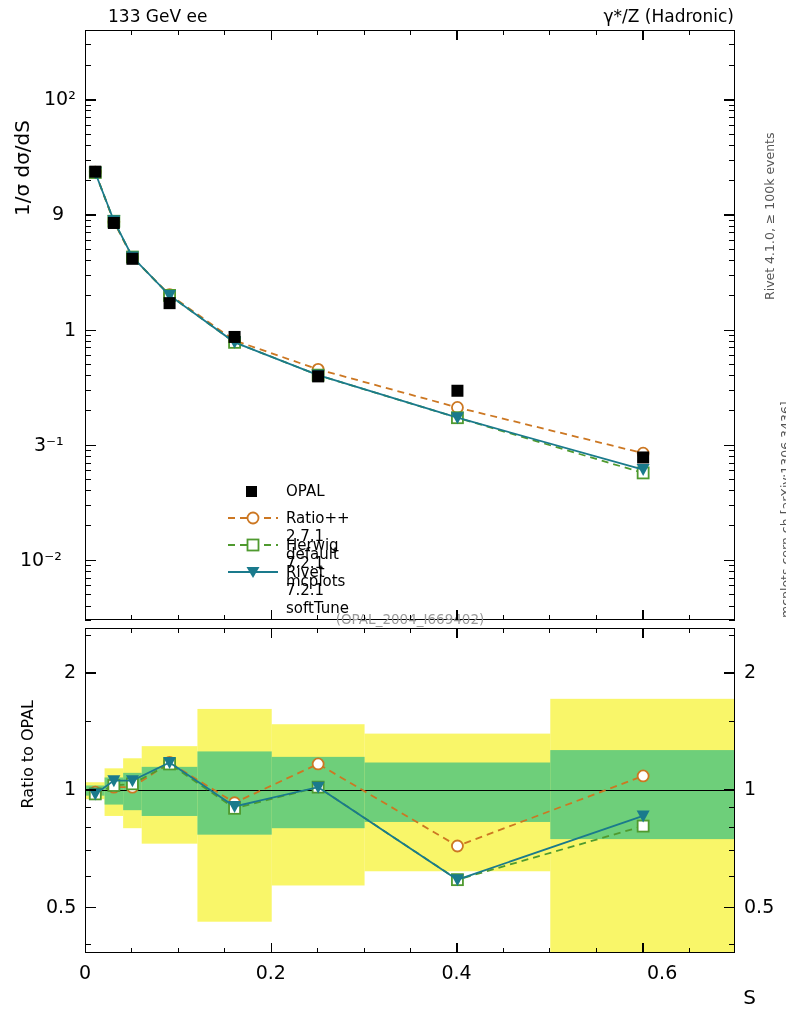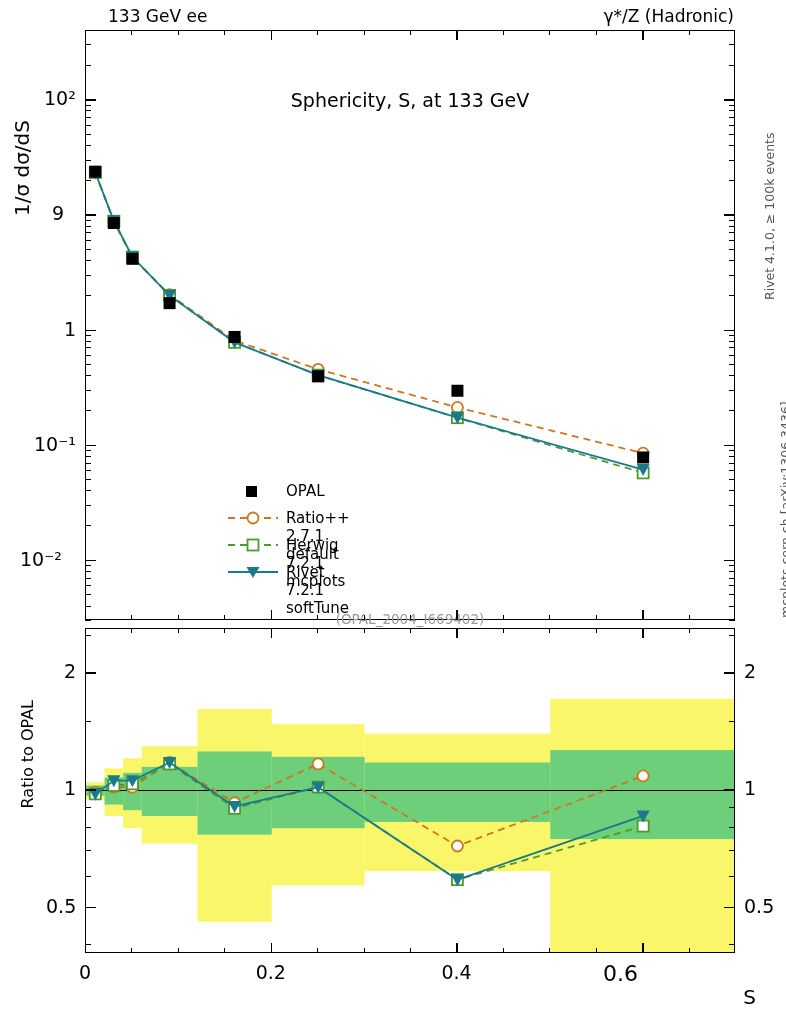--- a/index.html
+++ b/index.html
@@ -119,21 +119,20 @@
   <div class="txt hdr-right">γ*/Z (Hadronic)</div>
 
   <div class="rot" style="left:762px; top:300px;">Rivet 4.1.0, ≥ 100k events</div>
   <div class="rot" style="left:778px; top:618px;">mcplots.cern.ch [arXiv:1306.3436]</div>
 
   <div id="ylabel-main">1/σ  dσ/dS</div>
   <div id="ylabel-ratio">Ratio to OPAL</div>
   <div id="xlabel">S</div>
 
   <div id="main-frame">
-    <div id="plot-title">Sphericity, S, at 133 GeV</div>
     <div id="watermark">(OPAL_2004_I669402)</div>
     <svg id="main-svg" width="650" height="590">
         <polyline points="9.285714285714286,141.08168455856753 27.857142857142858,190.8258163808066 46.42857142857144,226.6308078562917 83.57142857142858,263.66766244602655 148.57142857142858,309.4798403437634 232.14285714285714,338.3822448069028 371.4285714285715,376.40970998415474 557.1428571428572,422.22188788189163" fill="none" stroke="#cc7722" stroke-width="1.8" stroke-dasharray="7,5"></polyline>
         <circle cx="9.285714285714286" cy="141.08168455856753" r="5.5" fill="#ffffff" stroke="#cc7722" stroke-width="1.8"></circle>
         <circle cx="27.857142857142858" cy="190.8258163808066" r="5.5" fill="#ffffff" stroke="#cc7722" stroke-width="1.8"></circle>
         <circle cx="46.42857142857144" cy="226.6308078562917" r="5.5" fill="#ffffff" stroke="#cc7722" stroke-width="1.8"></circle>
         <circle cx="83.57142857142858" cy="263.66766244602655" r="5.5" fill="#ffffff" stroke="#cc7722" stroke-width="1.8"></circle>
         <circle cx="148.57142857142858" cy="309.4798403437634" r="5.5" fill="#ffffff" stroke="#cc7722" stroke-width="1.8"></circle>
         <circle cx="232.14285714285714" cy="338.3822448069028" r="5.5" fill="#ffffff" stroke="#cc7722" stroke-width="1.8"></circle>
         <circle cx="371.4285714285715" cy="376.40970998415474" r="5.5" fill="#ffffff" stroke="#cc7722" stroke-width="1.8"></circle>
@@ -245,21 +244,21 @@
         <polygon points="550.6428571428572,181.46869924852317 563.6428571428572,181.46869924852317 557.1428571428572,193.46869924852317" fill="#1a7a8c"></polygon>
       </svg>
   </div>
 
   <div id="tick-layer">
       <div class="tick" style="left: 85px; top: 559.804px; width: 11px; height: 1.4px;"></div>
       <div class="tick" style="left: 724px; top: 559.804px; width: 11px; height: 1.4px;"></div>
       <div class="ticklabel" style="top: 547.804px; font-size: 19px; left: 20px;">10⁻²</div>
       <div class="tick" style="left: 85px; top: 444.681px; width: 11px; height: 1.4px;"></div>
       <div class="tick" style="left: 724px; top: 444.681px; width: 11px; height: 1.4px;"></div>
-      <div class="ticklabel" style="top: 432.681px; font-size: 19px; left: 34px;">10⁻¹</div>
+      <div class="ticklabel" style="top: 432.681px; font-size: 19px; left: 34px;">3⁻¹</div>
       <div class="tick" style="left: 85px; top: 329.558px; width: 11px; height: 1.4px;"></div>
       <div class="tick" style="left: 724px; top: 329.558px; width: 11px; height: 1.4px;"></div>
       <div class="ticklabel" style="top: 317.558px; font-size: 19px; left: 64px;">1</div>
       <div class="tick" style="left: 85px; top: 214.434px; width: 11px; height: 1.4px;"></div>
       <div class="tick" style="left: 724px; top: 214.434px; width: 11px; height: 1.4px;"></div>
       <div class="ticklabel" style="top: 202.434px; font-size: 19px; left: 52px;">9</div>
       <div class="tick" style="left: 85px; top: 99.3111px; width: 11px; height: 1.4px;"></div>
       <div class="tick" style="left: 724px; top: 99.3111px; width: 11px; height: 1.4px;"></div>
       <div class="ticklabel" style="top: 87.3111px; font-size: 19px; left: 44px;">10²</div>
       <div class="tick" style="left: 85px; top: 620px; width: 6px; height: 1px;"></div>
@@ -410,21 +409,21 @@
       <div class="tick" style="left: 85px; top: 943px; width: 1.4px; height: 10px;"></div>
       <div class="ticklabel" style="top: 961px; font-size: 19px; left: 79px;">0</div>
       <div class="tick" style="left: 270.714px; top: 628px; width: 1.4px; height: 10px;"></div>
       <div class="tick" style="left: 270.714px; top: 943px; width: 1.4px; height: 10px;"></div>
       <div class="ticklabel" style="top: 961px; font-size: 19px; left: 255.714px;">0.2</div>
       <div class="tick" style="left: 456.429px; top: 628px; width: 1.4px; height: 10px;"></div>
       <div class="tick" style="left: 456.429px; top: 943px; width: 1.4px; height: 10px;"></div>
       <div class="ticklabel" style="top: 961px; font-size: 19px; left: 441.429px;">0.4</div>
       <div class="tick" style="left: 642.143px; top: 628px; width: 1.4px; height: 10px;"></div>
       <div class="tick" style="left: 642.143px; top: 943px; width: 1.4px; height: 10px;"></div>
-      <div class="ticklabel" style="top: 961px; font-size: 22px; left: 603px;">0.6</div>
+      <div class="ticklabel" style="top: 961px; font-size: 19px; left: 647px;">0.6</div>
       <div class="tick" style="left: 131.429px; top: 628px; width: 1px; height: 5px;"></div>
       <div class="tick" style="left: 131.429px; top: 948px; width: 1px; height: 5px;"></div>
       <div class="tick" style="left: 177.857px; top: 628px; width: 1px; height: 5px;"></div>
       <div class="tick" style="left: 177.857px; top: 948px; width: 1px; height: 5px;"></div>
       <div class="tick" style="left: 224.286px; top: 628px; width: 1px; height: 5px;"></div>
       <div class="tick" style="left: 224.286px; top: 948px; width: 1px; height: 5px;"></div>
       <div class="tick" style="left: 270.714px; top: 628px; width: 1px; height: 5px;"></div>
       <div class="tick" style="left: 270.714px; top: 948px; width: 1px; height: 5px;"></div>
       <div class="tick" style="left: 317.143px; top: 628px; width: 1px; height: 5px;"></div>
       <div class="tick" style="left: 317.143px; top: 948px; width: 1px; height: 5px;"></div>

